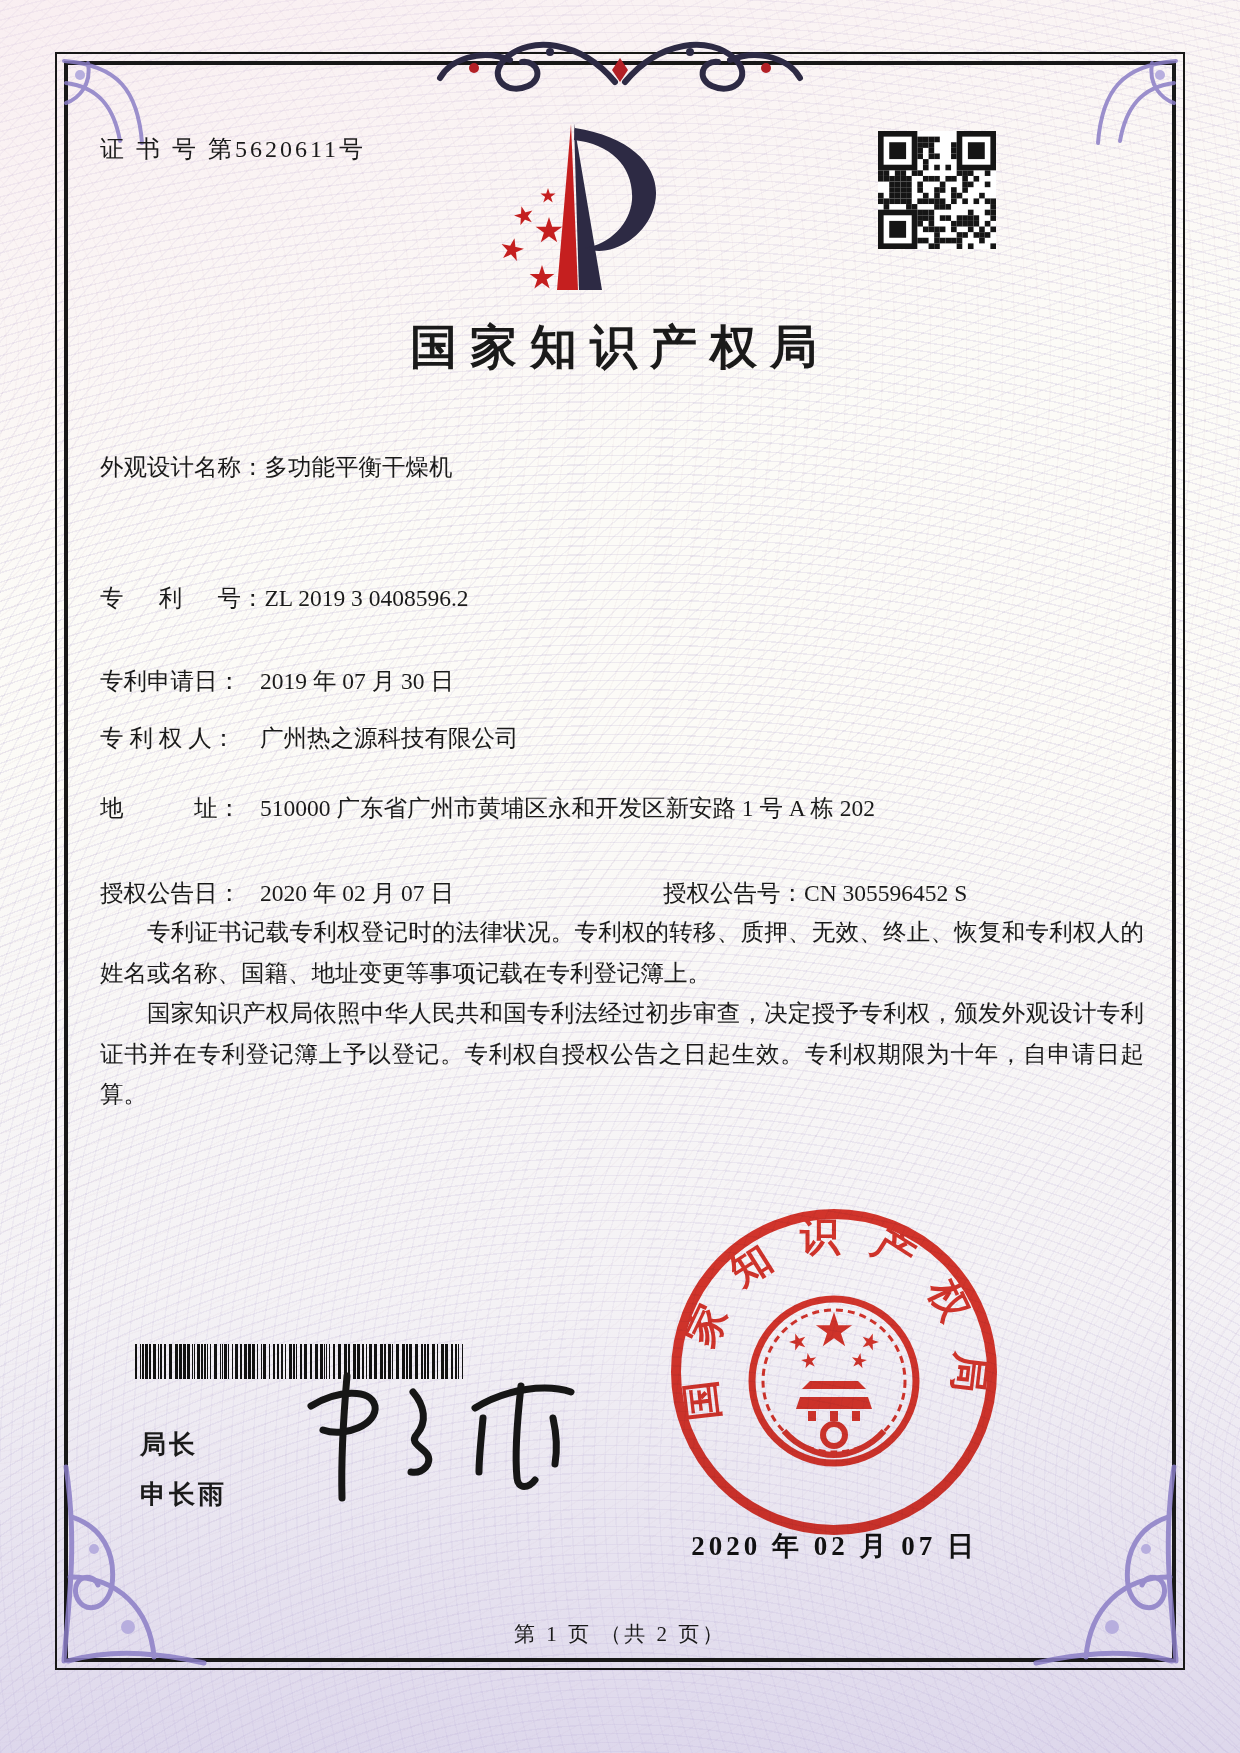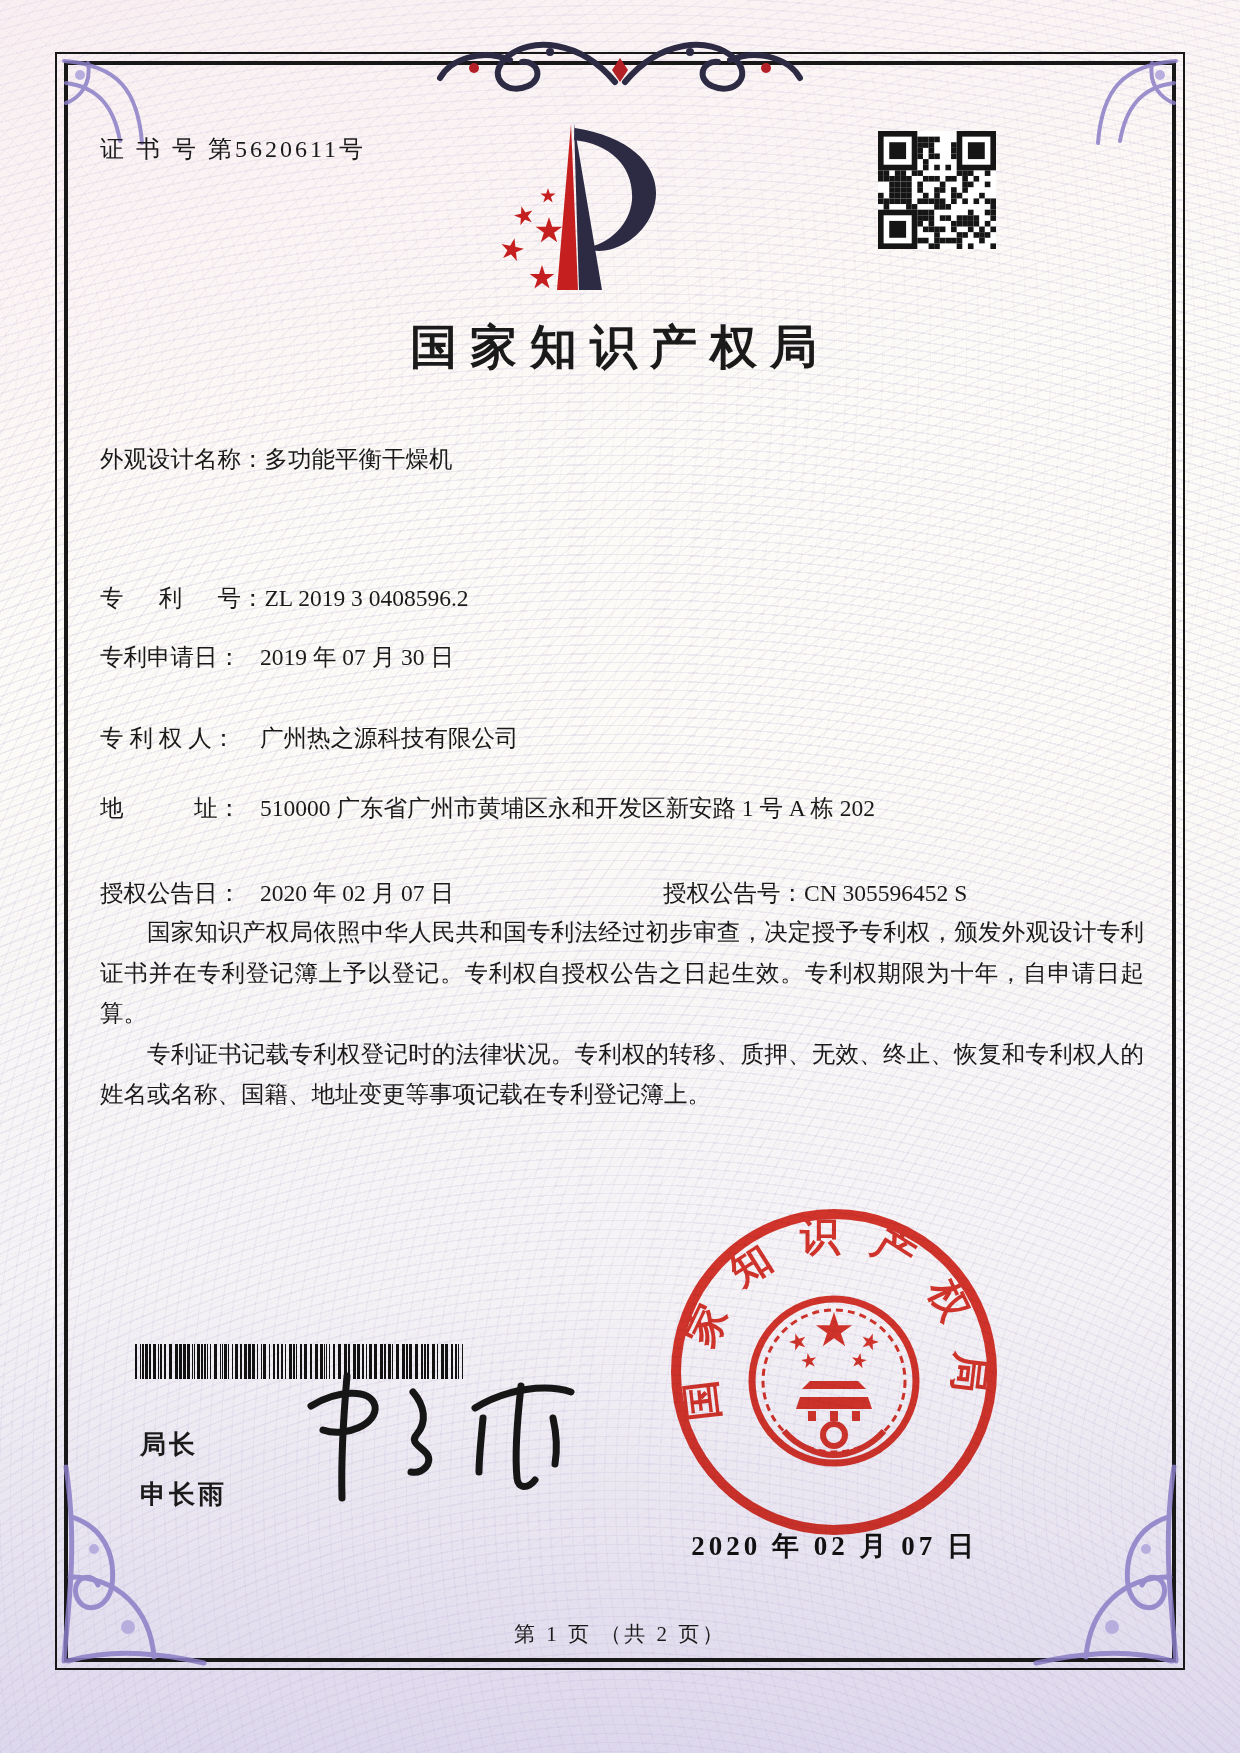--- a/index.html
+++ b/index.html
@@ -281,44 +281,44 @@
       <g>
         <rect x="78.66666666666666" y="0" width="39.33333333333333" height="39.33333333333333" fill="#151515"></rect>
         <rect x="84.28571428571428" y="5.619047619047619" width="28.095238095238095" height="28.095238095238095" fill="#fff"></rect>
         <rect x="89.9047619047619" y="11.238095238095237" width="16.857142857142854" height="16.857142857142854" fill="#151515"></rect>
       </g>
     </svg>
 
   <div class="title">国家知识产权局</div>
 
   <div class="fields">
-    <div class="frow" style="top:0">
+    <div class="frow" style="top:8px">
       <span class="lbl">外观设计名称：</span><span>多功能平衡干燥机</span>
     </div>
     <div class="frow" style="top:139px">
       <span class="lbl">专  利  号：</span><span>ZL 2019 3 0408596.2</span>
     </div>
-    <div class="frow" style="top:198px">
+    <div class="frow" style="top:222px">
       <span class="lbl">专利申请日：</span><span>2019 年 07 月 30 日</span>
     </div>
     <div class="frow" style="top:279px">
       <span class="lbl">专 利 权 人：</span><span>广州热之源科技有限公司</span>
     </div>
     <div class="frow" style="top:349px">
       <span class="lbl">地   址：</span><span>510000  广东省广州市黄埔区永和开发区新安路 1 号 A 栋 202</span>
     </div>
     <div class="frow" style="top:434px">
       <span class="lbl">授权公告日：</span><span>2020 年 02 月 07 日</span>
       <span class="pair2"><span>授权公告号：</span><span>CN 305596452 S</span></span>
     </div>
   </div>
 
   <div class="paras">
+    <p>专利证书记载专利权登记时的法律状况。专利权的转移、质押、无效、终止、恢复和专利权人的姓名或名称、国籍、地址变更等事项记载在专利登记簿上。</p>
     <p>国家知识产权局依照中华人民共和国专利法经过初步审查，决定授予专利权，颁发外观设计专利证书并在专利登记簿上予以登记。专利权自授权公告之日起生效。专利权期限为十年，自申请日起算。</p>
-    <p>专利证书记载专利权登记时的法律状况。专利权的转移、质押、无效、终止、恢复和专利权人的姓名或名称、国籍、地址变更等事项记载在专利登记簿上。</p>
   </div>
 
   <div class="barcode" id="barcode">
       <div style="width: 2px; background: rgb(17, 17, 17);"></div>
       <div style="width: 3px; background: transparent;"></div>
       <div style="width: 1px; background: rgb(17, 17, 17);"></div>
       <div style="width: 1px; background: transparent;"></div>
       <div style="width: 2px; background: rgb(17, 17, 17);"></div>
       <div style="width: 1px; background: transparent;"></div>
       <div style="width: 3px; background: rgb(17, 17, 17);"></div>

